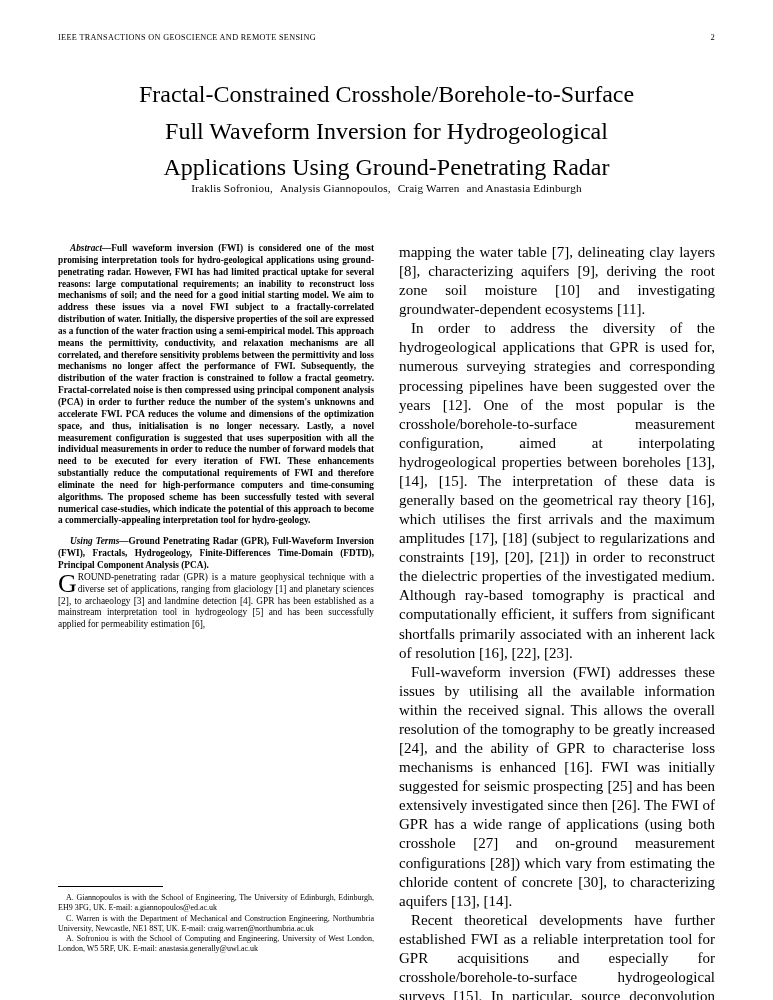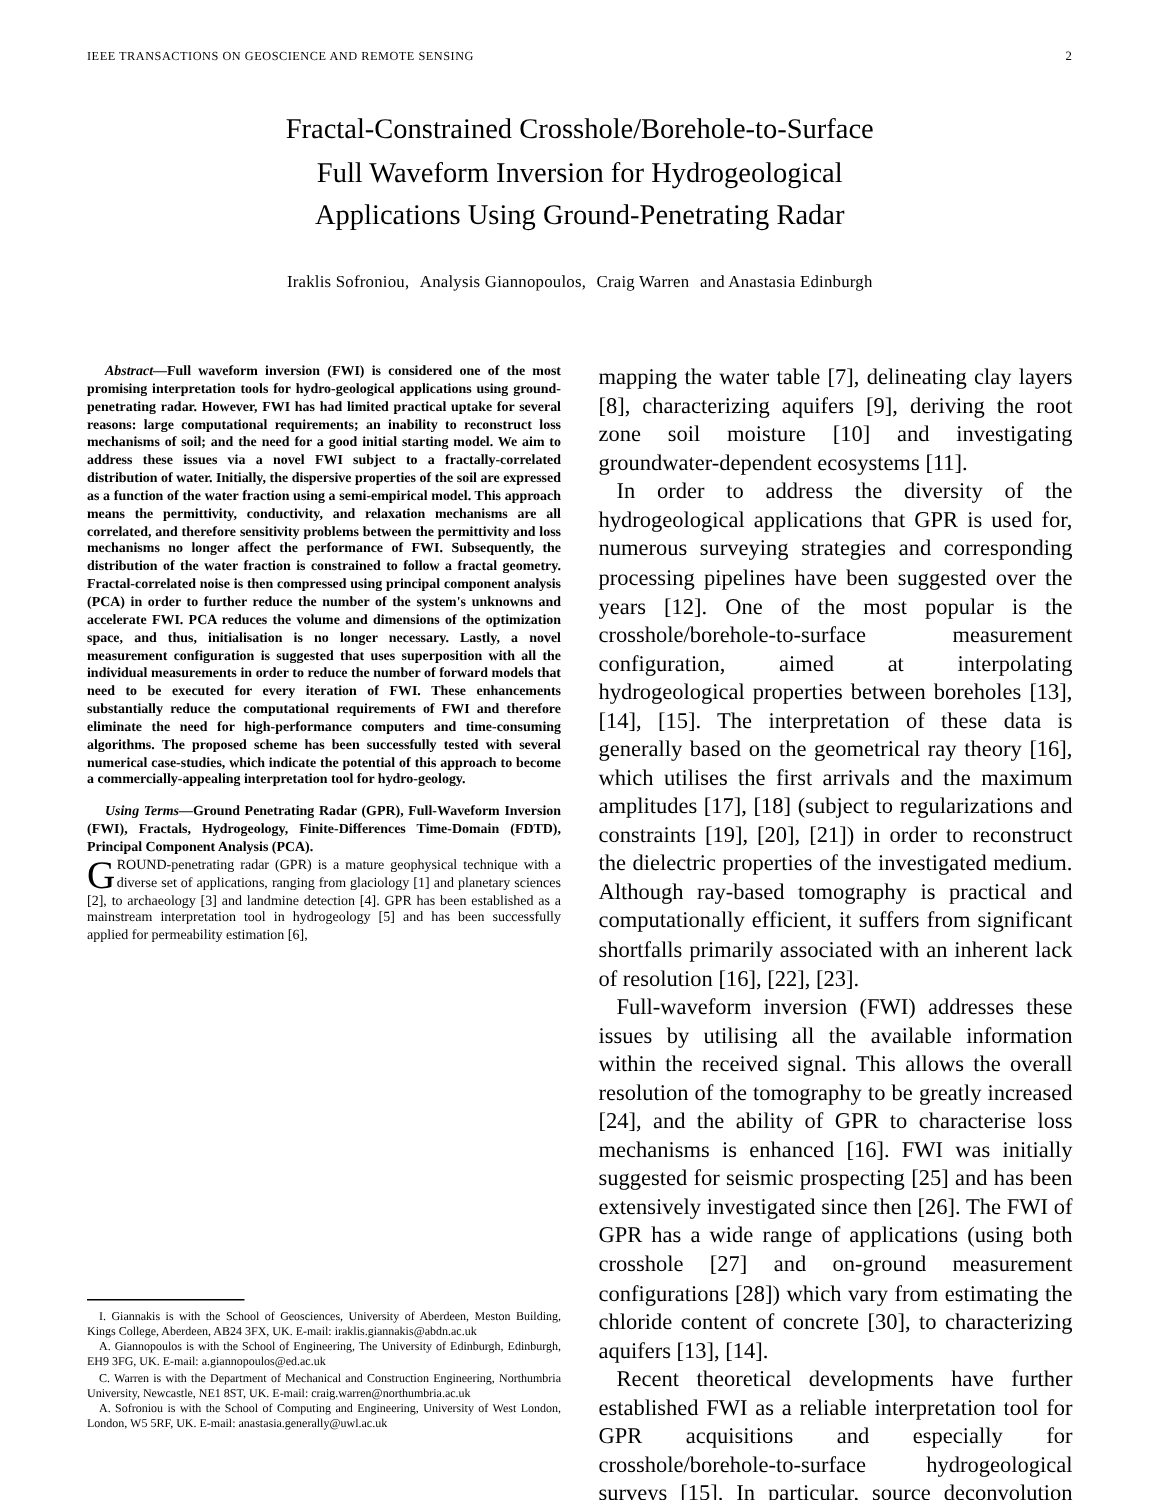--- a/index.html
+++ b/index.html
@@ -35,21 +35,21 @@
   }
   .runhead .pageno {
     font-size: 8.5px;
   }
   .title {
     position: absolute;
     top: 60px;
     left: 62px;
     right: 62px;
     text-align: center;
-    font-size: 19px;
+    font-size: 24px;
     line-height: 1.52;
     font-weight: normal;
   }
   .authors {
     position: absolute;
     top: 182px;
     left: 62px;
     right: 62px;
     text-align: center;
     font-size: 11.2px;
@@ -171,21 +171,20 @@
       <p class="abstract"><span class="lead">Abstract—</span><span>Full waveform inversion (FWI) is considered one of the most promising interpretation tools for hydro-geological applications using ground-penetrating radar. However, FWI has had limited practical uptake for several reasons: large computational requirements; an inability to reconstruct loss mechanisms of soil; and the need for a good initial starting model. We aim to address these issues via a novel FWI subject to a fractally-correlated distribution of water. Initially, the dispersive properties of the soil are expressed as a function of the water fraction using a semi-empirical model. This approach means the permittivity, conductivity, and relaxation mechanisms are all correlated, and therefore sensitivity problems between the permittivity and loss mechanisms no longer affect the performance of FWI. Subsequently, the distribution of the water fraction is constrained to follow a fractal geometry. Fractal-correlated noise is then compressed using principal component analysis (PCA) in order to further reduce the number of the system's unknowns and accelerate FWI. PCA reduces the volume and dimensions of the optimization space, and thus, initialisation is no longer necessary. Lastly, a novel measurement configuration is suggested that uses superposition with all the individual measurements in order to reduce the number of forward models that need to be executed for every iteration of FWI. These enhancements substantially reduce the computational requirements of FWI and therefore eliminate the need for high-performance computers and time-consuming algorithms. The proposed scheme has been successfully tested with several numerical case-studies, which indicate the potential of this approach to become a commercially-appealing interpretation tool for hydro-geology.</span></p>
 
       <p class="keywords"><span class="lead">Using Terms—</span><span>Ground Penetrating Radar (GPR), Full-Waveform Inversion (FWI), Fractals, Hydrogeology, Finite-Differences Time-Domain (FDTD), Principal Component Analysis (PCA).</span></p>
 
 
       <p class="dropcap-para"><span class="dropcap">G</span><span>ROUND-penetrating radar (GPR) is a mature geophysical technique with a diverse set of applications, ranging from glaciology [1] and planetary sciences [2], to archaeology [3] and landmine detection [4]. GPR has been established as a mainstream interpretation tool in hydrogeology [5] and has been successfully applied for permeability estimation [6],</span></p>
 
       <div class="col-left-footnotes">
         <div class="footnote-rule"></div>
         <div class="footnotes">
-          <p>I. Giannakis is with the School of Geosciences, University of Aberdeen, Meston Building, Kings College, Aberdeen, AB24 3FX, UK. E-mail: iraklis.giannakis@abdn.ac.uk</p>
           <p>A. Giannopoulos is with the School of Engineering, The University of Edinburgh, Edinburgh, EH9 3FG, UK. E-mail: a.giannopoulos@ed.ac.uk</p>
           <p>C. Warren is with the Department of Mechanical and Construction Engineering, Northumbria University, Newcastle, NE1 8ST, UK. E-mail: craig.warren@northumbria.ac.uk</p>
           <p>A. Sofroniou is with the School of Computing and Engineering, University of West London, London, W5 5RF, UK. E-mail: anastasia.generally@uwl.ac.uk</p>
         </div>
       </div>
 
     </div>
 
     <div class="col para-block">
       <p class="noindent">mapping the water table [7], delineating clay layers [8], characterizing aquifers [9], deriving the root zone soil moisture [10] and investigating groundwater-dependent ecosystems [11].</p>

